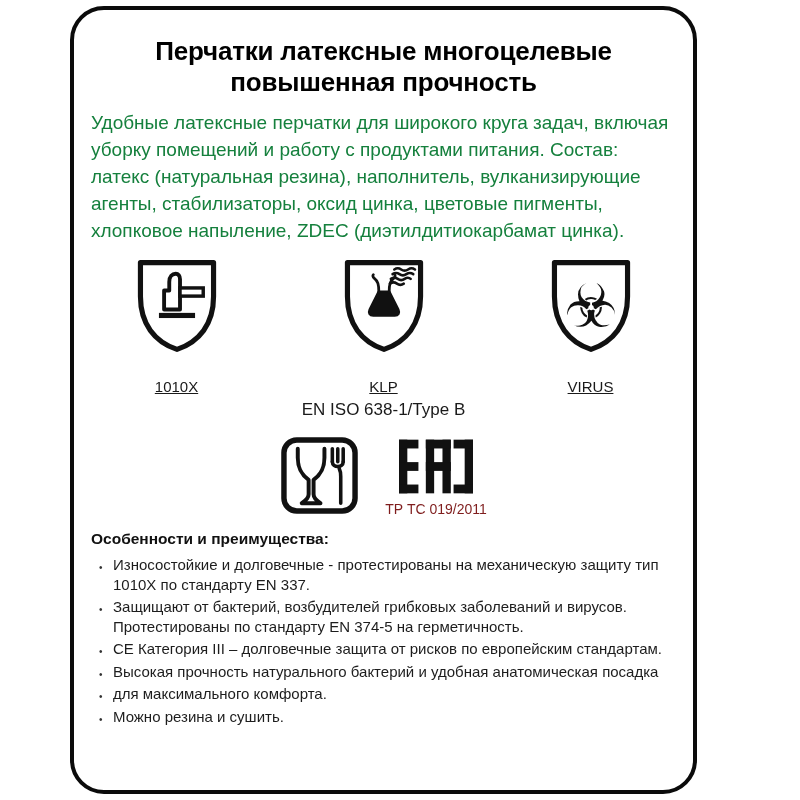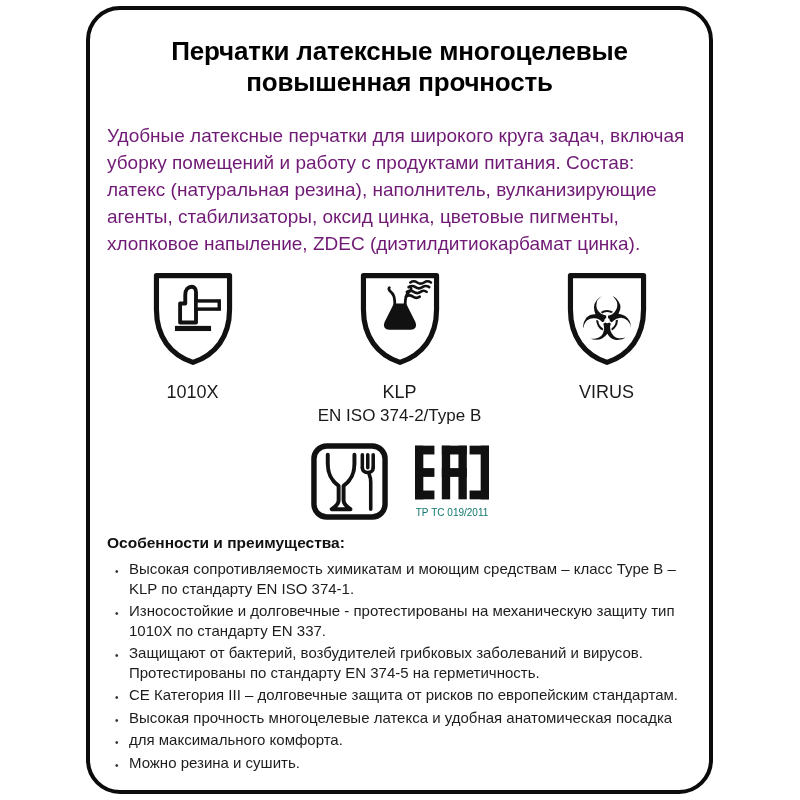--- a/index.html
+++ b/index.html
@@ -11,68 +11,69 @@
   }
   .page {
     position: relative;
     width: 800px;
     height: 800px;
     background: #ffffff;
     overflow: hidden;
   }
   .card {
     position: absolute;
-    left: 86px;
+    left: 70px;
     top: 6px;
     width: 627px;
     height: 788px;
     box-sizing: border-box;
     border: 4.5px solid #0b0b0b;
     border-radius: 34px;
     background: #ffffff;
     padding: 20px 15px 0 15px;
   }
   .title {
     margin: 6px 0 0 0;
     text-align: center;
     font-size: 26px;
     line-height: 31px;
     font-weight: 800;
     color: #000000;
     letter-spacing: -0.2px;
   }
   .title span { display: block; }
   .desc {
-    margin: 24px 2px 0 2px;
+    margin: 11px 2px 0 2px;
     font-size: 19px;
     line-height: 27px;
-    color: #701a75;
+    color: #15803d;
   }
   .cert-row {
     display: flex;
     justify-content: center;
     align-items: flex-start;
     gap: 32px;
     margin-top: 12px;
   }
   .cert {
     width: 198px;
     text-align: center;
   }
   .cert svg.shield {
     width: 86px;
     height: 100px;
     display: block;
     margin: 0 auto;
   }
   .cert-code {
-    margin-top: 12px;
-    font-size: 18px;
+    margin-top: 19px;
+    font-size: 15px;
     line-height: 23px;
     color: #1a1a1a;
+    text-decoration: underline;
   }
   .cert-std {
     font-size: 17px;
     line-height: 23px;
     color: #1a1a1a;
   }
   .marks-row {
     display: flex;
     justify-content: center;
     align-items: flex-start;
@@ -86,22 +87,22 @@
   }
   .eac-block { text-align: center; }
   .eac-block svg {
     width: 74px;
     height: 55px;
     display: block;
     margin: 3px auto 0 auto;
   }
   .eac-caption {
     margin-top: 7px;
-    font-size: 10px;
-    color: #0f766e;
+    font-size: 14px;
+    color: #7f1d1d;
     white-space: nowrap;
   }
   .features { margin: 13px 2px 0 2px; }
   .features-heading {
     font-size: 15.5px;
     font-weight: 700;
     color: #111111;
   }
   .features ul {
     list-style: none;
@@ -157,21 +158,21 @@
           <path d="M44,42 C44,33 43,29 38.5,25.5 C37,24.3 36.6,22.5 37.6,21.5" fill="none" stroke="#111111" stroke-width="3.2" stroke-linecap="round"></path>
           <path d="M56,42 C56,33 57,29 61.5,25.5 C63,24.3 63.4,22.5 62.4,21.5" fill="none" stroke="#111111" stroke-width="3.2" stroke-linecap="round"></path>
           <g fill="none" stroke="#111111" stroke-width="3" stroke-linecap="round">
             <path d="M62,15.5 q4,-2.8 8,0 t8,0 t8,0"></path>
             <path d="M60,21 q4,-2.8 8,0 t8,0 t8,0"></path>
             <path d="M58,26.5 q4,-2.8 8,0 t8,0 t7,0"></path>
             <path d="M57,32 q4,-2.8 8,0 t8,0"></path>
           </g>
         </svg>
         <div class="cert-code">KLP</div>
-        <div class="cert-std">EN ISO 374-2/Type B</div>
+        <div class="cert-std">EN ISO 638-1/Type B</div>
       </div>
 
       <div class="cert">
         <svg class="shield" viewBox="0 0 100 116" aria-hidden="true">
           <path d="M7.5,7.5 H92.5 V47 C92.5,79 76,99.5 50,108.5 C24,99.5 7.5,79 7.5,47 Z" fill="#ffffff" stroke="#111111" stroke-width="6" stroke-linejoin="round"></path>
           <text x="50" y="83" text-anchor="middle" font-family="DejaVu Sans" font-size="70" fill="#111111">☣</text>
         </svg>
         <div class="cert-code">VIRUS</div>
       </div>
 
@@ -210,24 +211,23 @@
           </g>
         </svg>
         <div class="eac-caption">ТР ТС 019/2011</div>
       </div>
 
     </div>
 
     <div class="features">
       <div class="features-heading">Особенности и преимущества:</div>
       <ul>
-        <li>Высокая сопротивляемость химикатам и моющим средствам – класс Type B – KLP по стандарту EN ISO 374-1.</li>
         <li>Износостойкие и долговечные - протестированы на механическую защиту тип 1010X по стандарту EN 337.</li>
         <li>Защищают от бактерий, возбудителей грибковых заболеваний и вирусов. Протестированы по стандарту EN 374-5 на герметичность.</li>
         <li>CE Категория III – долговечные защита от рисков по европейским стандартам.</li>
-        <li>Высокая прочность многоцелевые латекса и удобная анатомическая посадка</li>
+        <li>Высокая прочность натурального бактерий и удобная анатомическая посадка</li>
         <li>для максимального комфорта.</li>
         <li>Можно резина и сушить.</li>
       </ul>
     </div>
 
   </div>
 </div>
 
 </body></html>

